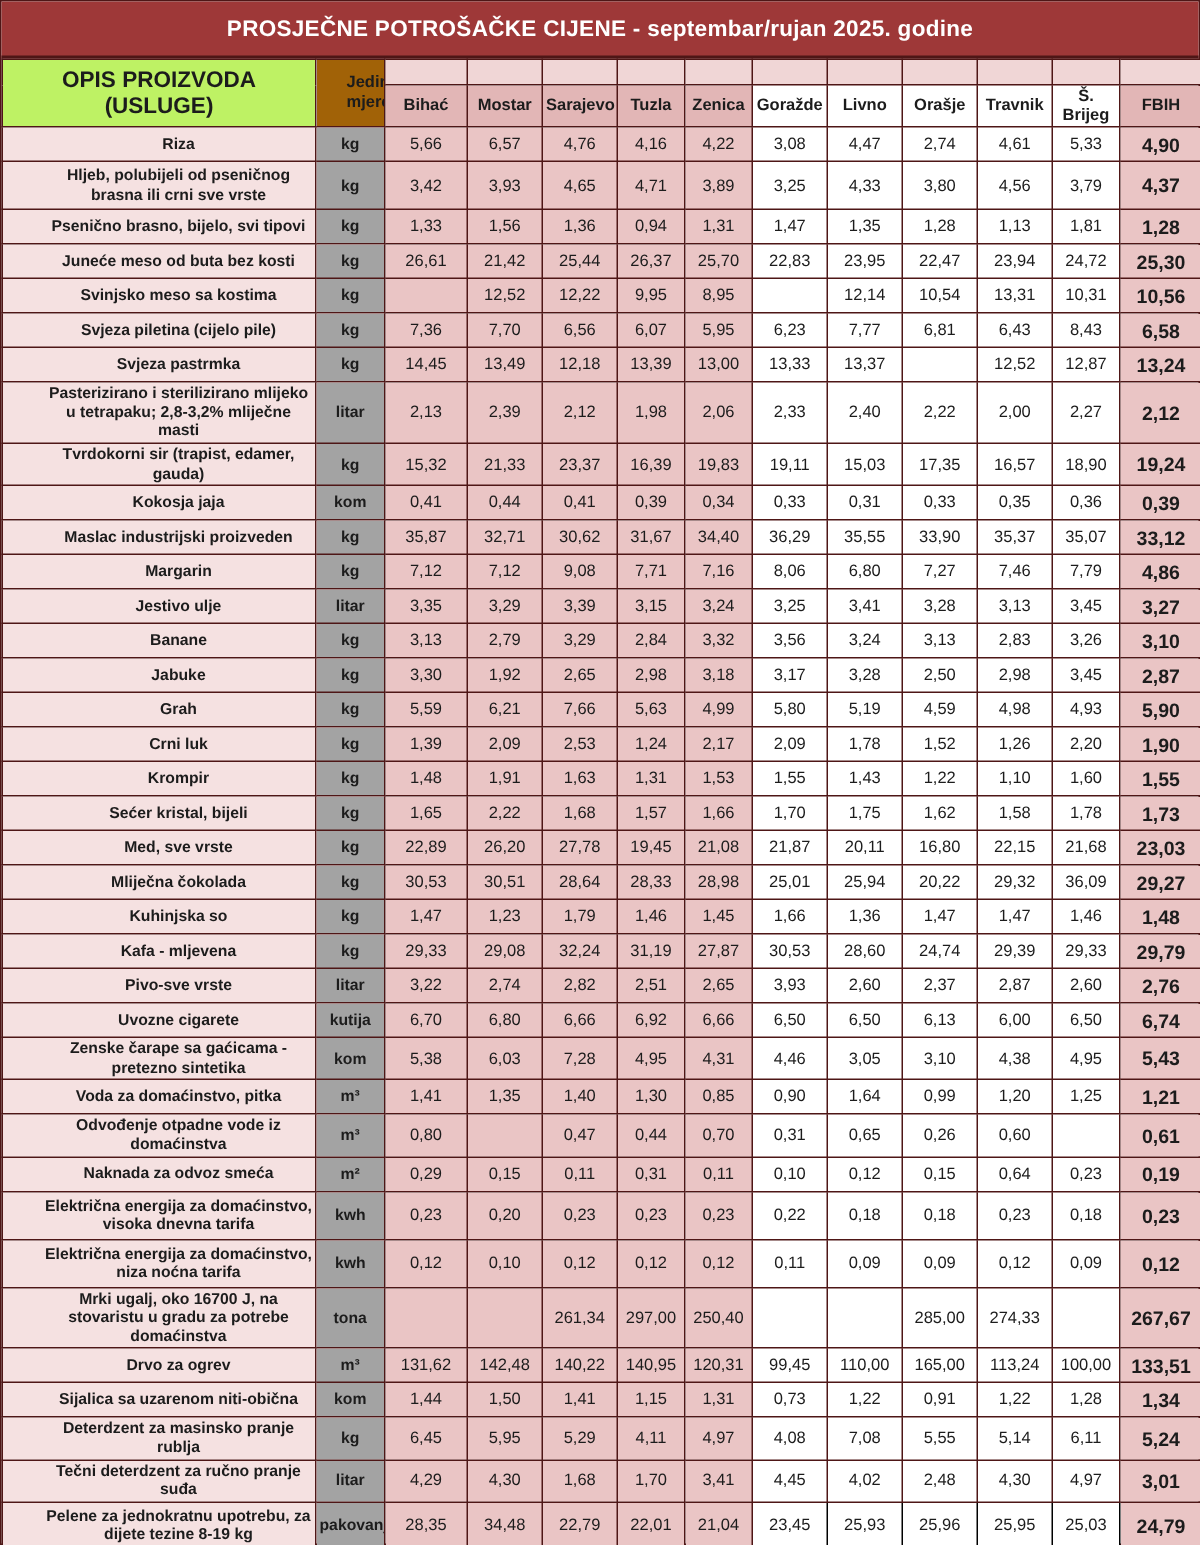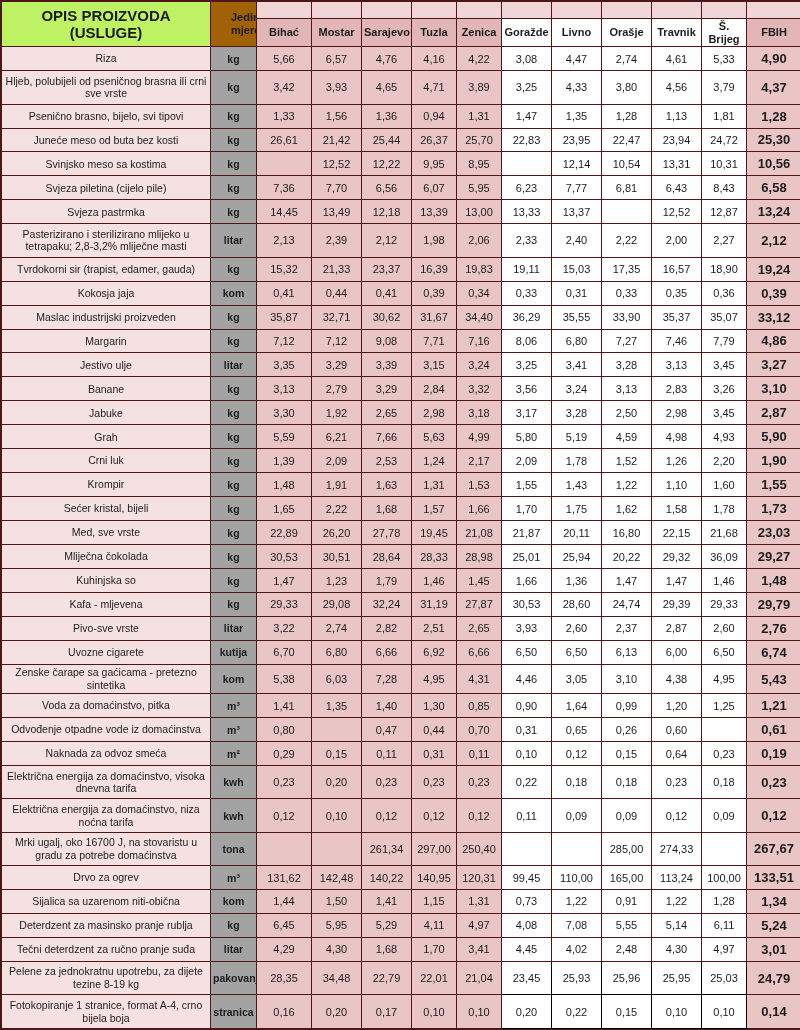--- a/index.html
+++ b/index.html
@@ -5,38 +5,39 @@
   html,body{margin:0;padding:0;background:#fff;}
   #page{width:800px;height:1030px;font-family:"Liberation Sans",sans-serif;color:#1c1c1c;
         box-sizing:border-box;border:1px solid #4e1616;display:flex;flex-direction:column;}
   #title-bar{background:#9e3838;color:#ffffff;font-weight:bold;font-size:15px;
              height:36px;display:flex;align-items:center;justify-content:center;
              border-bottom:2px solid #4e1616;flex:0 0 auto;letter-spacing:.2px;}
   table{border-collapse:collapse;table-layout:fixed;width:800px;flex:1 1 auto;}
   td,th{border:1px solid #4e1616;padding:1px 2px;text-align:center;vertical-align:middle;
         overflow:hidden;}
   th{font-weight:bold;}
-  .cell-label{background:#f5e1e1;font-weight:normal;font-size:10.5px;line-height:1.2;}
+  .cell-label{background:#f5e1e1;font-weight:bold;font-size:10.5px;line-height:1.2;padding-left:28px;}
   .cell-unit{background:#a3a3a3;font-weight:bold;font-size:10.5px;}
   .cell-pink{background:#eac5c5;font-size:11px;}
   .cell-white{background:#ffffff;font-size:11px;}
   .cell-fbih{background:#eac5c5;font-weight:bold;font-size:13px;}
   .h-spacer{background:#f0d6d6;height:14px;}
   .h-city-pink{background:#e2b6b6;font-size:11px;line-height:1.15;}
   .h-city-white{background:#ffffff;font-size:11px;line-height:1.15;}
   .h-opis{background:#bef264;font-size:15px;}
   .h-unit{background:#a16207;font-size:11px;line-height:1.2;padding-left:20px;}
   tr.single{height:23px;}
   tr.double{height:32px;}
   td.boxed{border:1.5px solid #000000;margin-left:24px;}
 </style>
 </head>
 <body>
 
 <div id="page">
+  <div id="title-bar">PROSJEČNE POTROŠAČKE CIJENE - septembar/rujan 2025. godine</div>
   <table>
     <colgroup>
       <col style="width:209px">
         <col style="width:46px">
       <col style="width:55px">
         <col style="width:50px">
         <col style="width:50px">
       <col style="width:45px">
         <col style="width:45px">
         <col style="width:50px">

